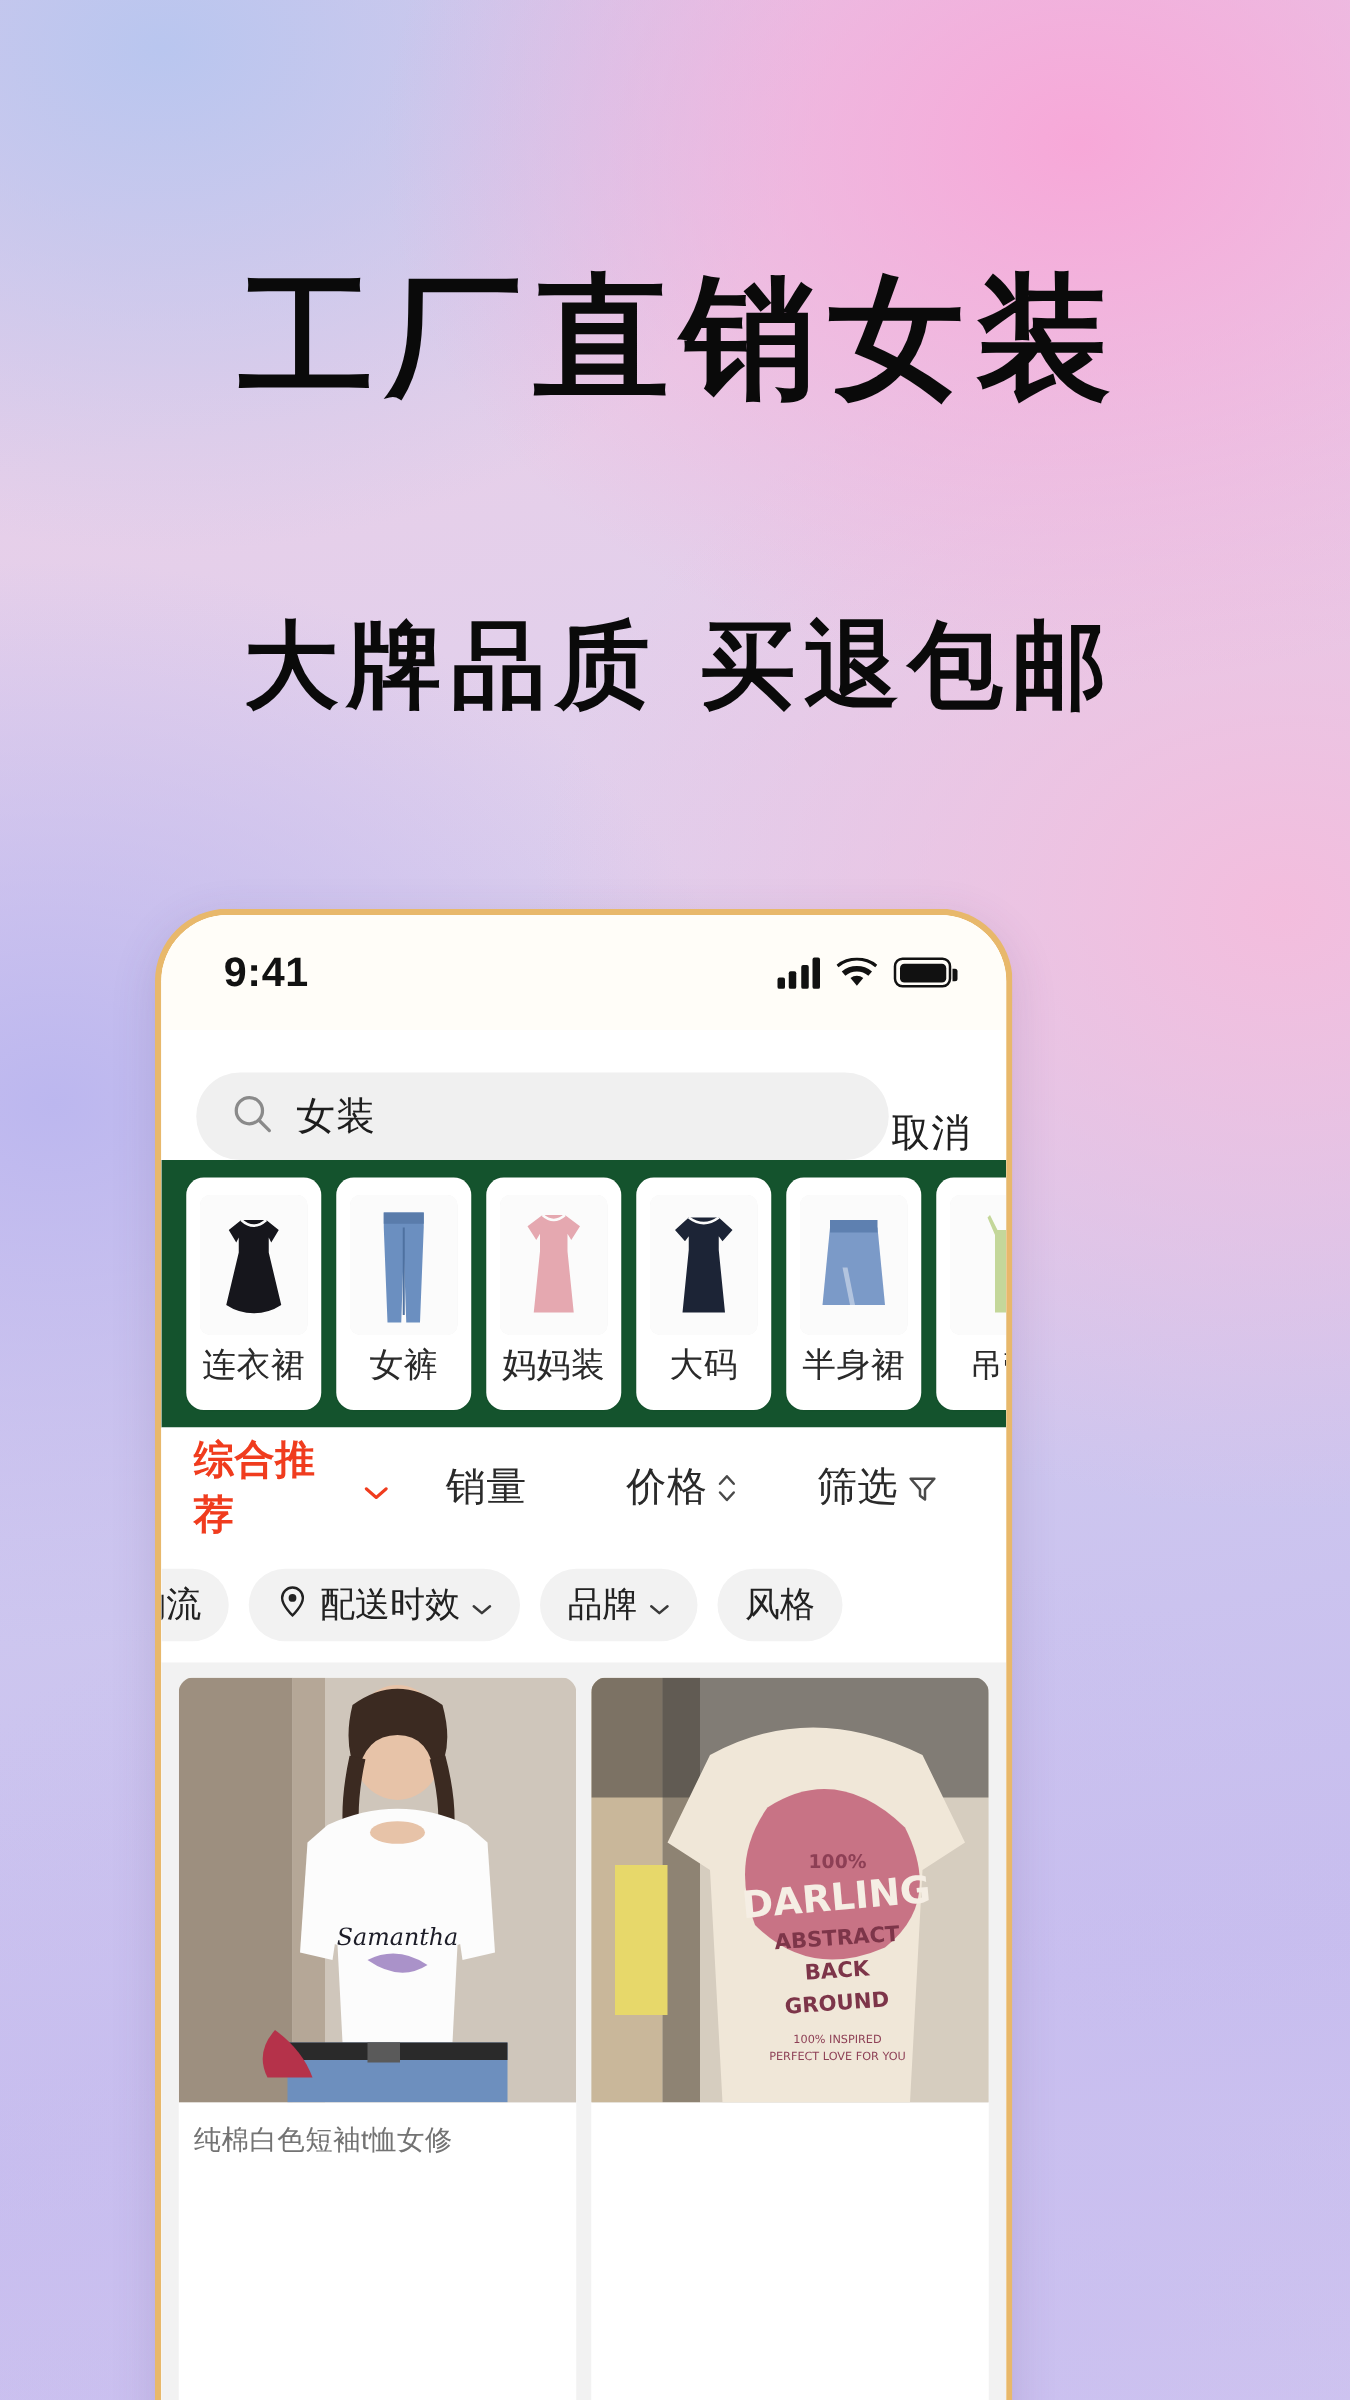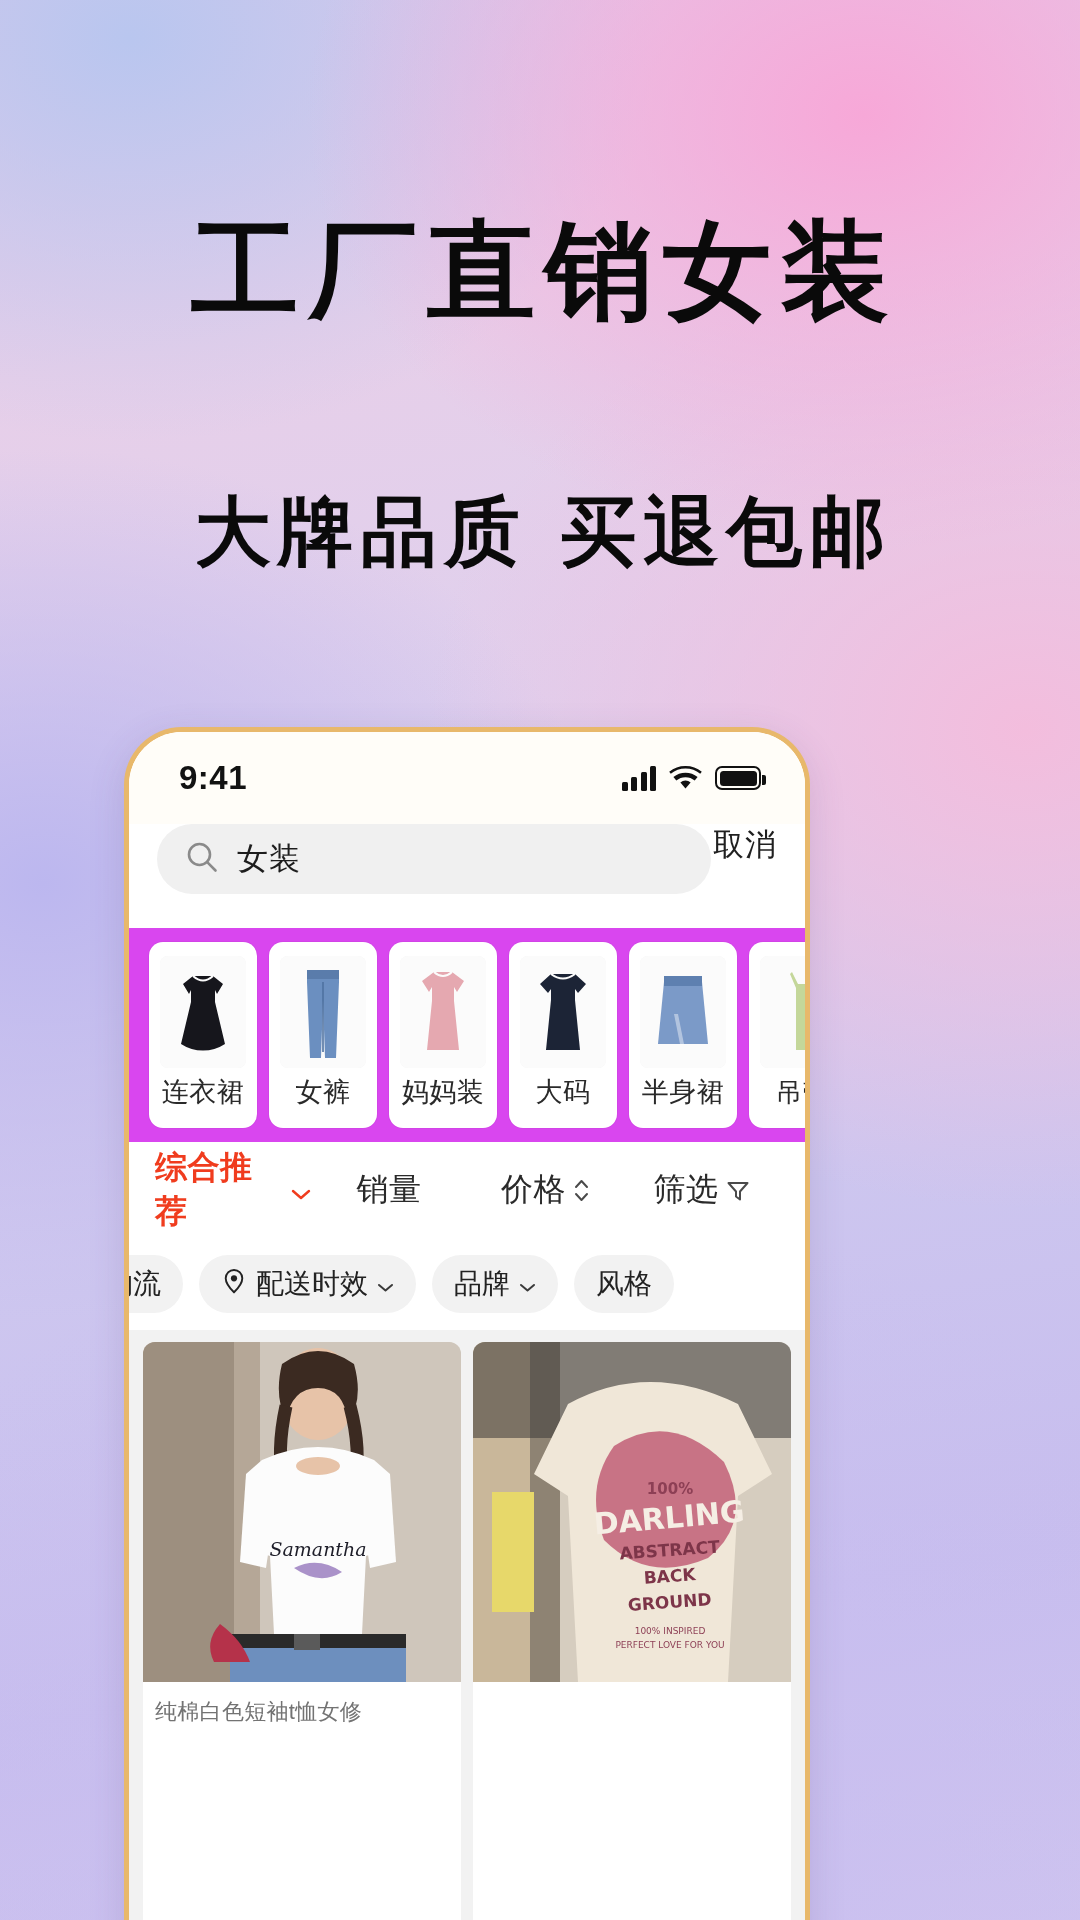--- a/index.html
+++ b/index.html
@@ -101,41 +101,41 @@
   }
   .ic-batt::after {
     content: ""; position: absolute; right: -7px; top: 7px;
     width: 4px; height: 10px; background: #111; border-radius: 0 2px 2px 0;
   }
   .ic-batt > span { display: block; height: 100%; width: 100%; background: #111; border-radius: 3.5px; }
 
   
   .searchrow {
     flex: 0 0 104px;
-    display: flex; align-items: flex-start; 
+    display: flex; align-items: flex-end; 
     padding: 0 22px 0 28px;
     background: #ffffff;
   }
   .searchbox {
     flex: 1 1 auto; height: 70px;
     background: #f0f0f0; border-radius: 35px;
     display: flex; align-items: center; gap: 18px;
     padding: 0 28px;
   }
   .searchbox .magnifier { flex: 0 0 auto; display: block; }
   .search-value { font-size: 31px; color: #1d1d1d; letter-spacing: 1px; }
   .cancel-btn {
     flex: 0 0 auto; font-size: 31px; color: #202020; padding: 0 6px 0 2px;
     letter-spacing: 1px;
   }
 
   
   .catstrip {
     flex: 0 0 214px;
-    background: #d946ef;
+    background: #14532d;
     display: flex; align-items: center; gap: 12px;
     padding: 12px 0 12px 20px;
     overflow: hidden;
   }
   .cat {
     flex: 0 0 108px; height: 186px;
     background: #fff; border-radius: 14px;
     display: flex; flex-direction: column; align-items: center; justify-content: flex-start;
     padding-top: 14px;
     box-shadow: 0 0 0 1px rgba(0,0,0,.03);

